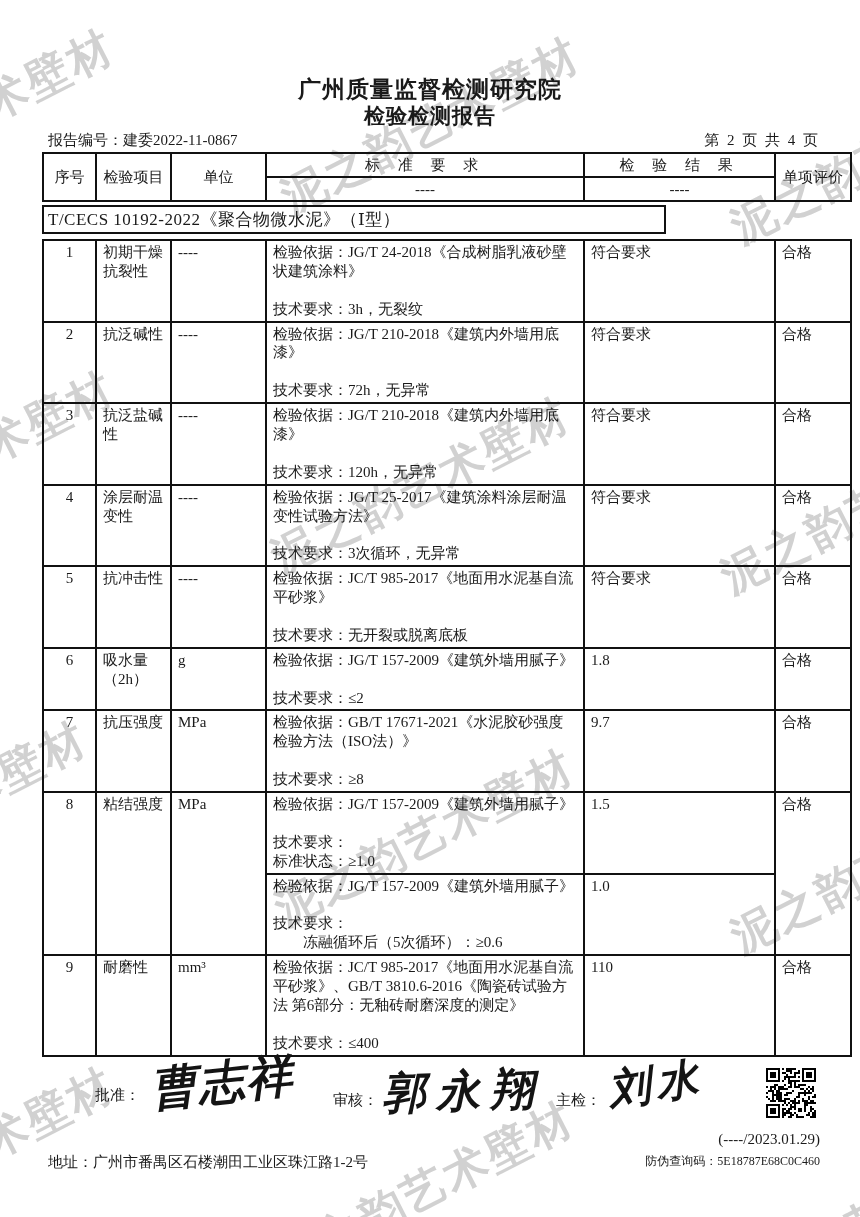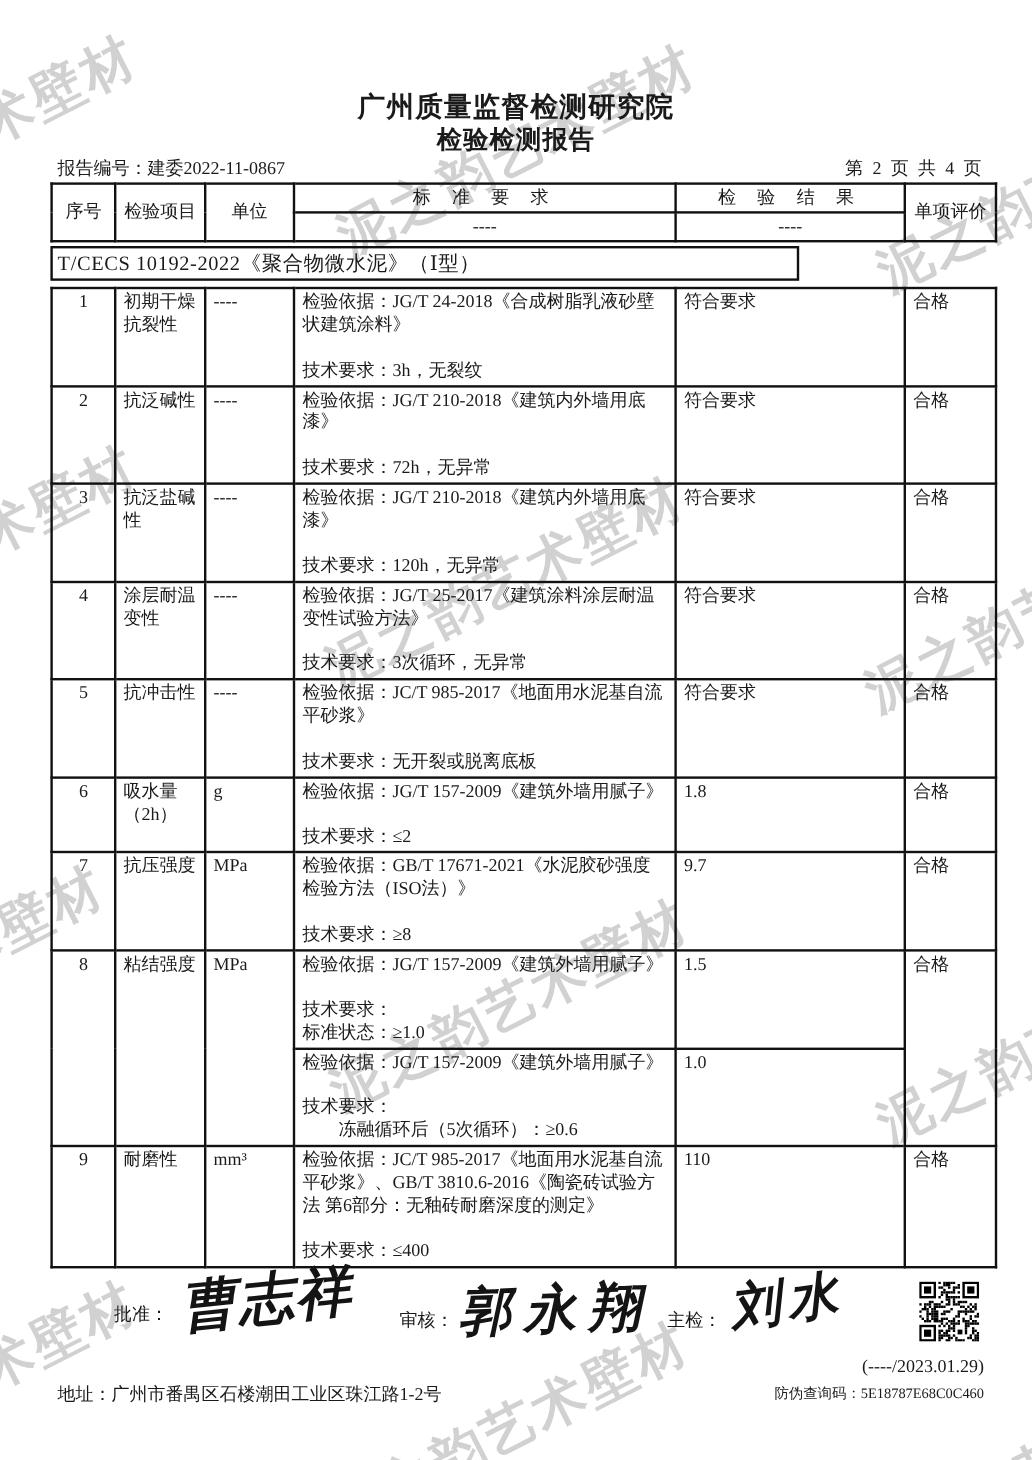--- a/index.html
+++ b/index.html
@@ -34,21 +34,21 @@
   .page-info { position:absolute; top:131px; right:40px; font-size:15px; letter-spacing:2px; }
 
   
   table { border-collapse:collapse; table-layout:fixed;border-radius:23px; }
   td { border:2px solid #111; vertical-align:top; font-size:15px; line-height:1.26;
        padding:2px 6px; overflow:hidden; }
   .hdr-table { position:absolute; top:152px; left:42px; width:778px; }
   .hdr-table td { text-align:center; vertical-align:middle; padding:1px 2px; }
   .hdr-table tr { height:24px; }
   .sp { letter-spacing:7px; }
-  .col-no{width:53px;} .col-item{width:75px;} .col-unit{width:74px;}
+  .col-no{width:53px;} .col-item{width:75px;} .col-unit{width:95px;}
   .col-std{width:318px;} .col-res{width:191px;} .col-ver{width:76px;}
 
   .section-band { position:absolute; top:205px; left:42px; width:624px; height:29px;
     border:2px solid #111; font-size:17px; line-height:25px; padding-left:4px;
     letter-spacing:.5px; }
 
   .main-table { position:absolute; top:239px; left:42px; width:778px; }
   .c-no { text-align:center; }
   .c-std, .c-item { white-space:pre-line; }
   .r1{height:60px;} .r2{height:62px;} .r3{height:62px;} .r4{height:60px;}

